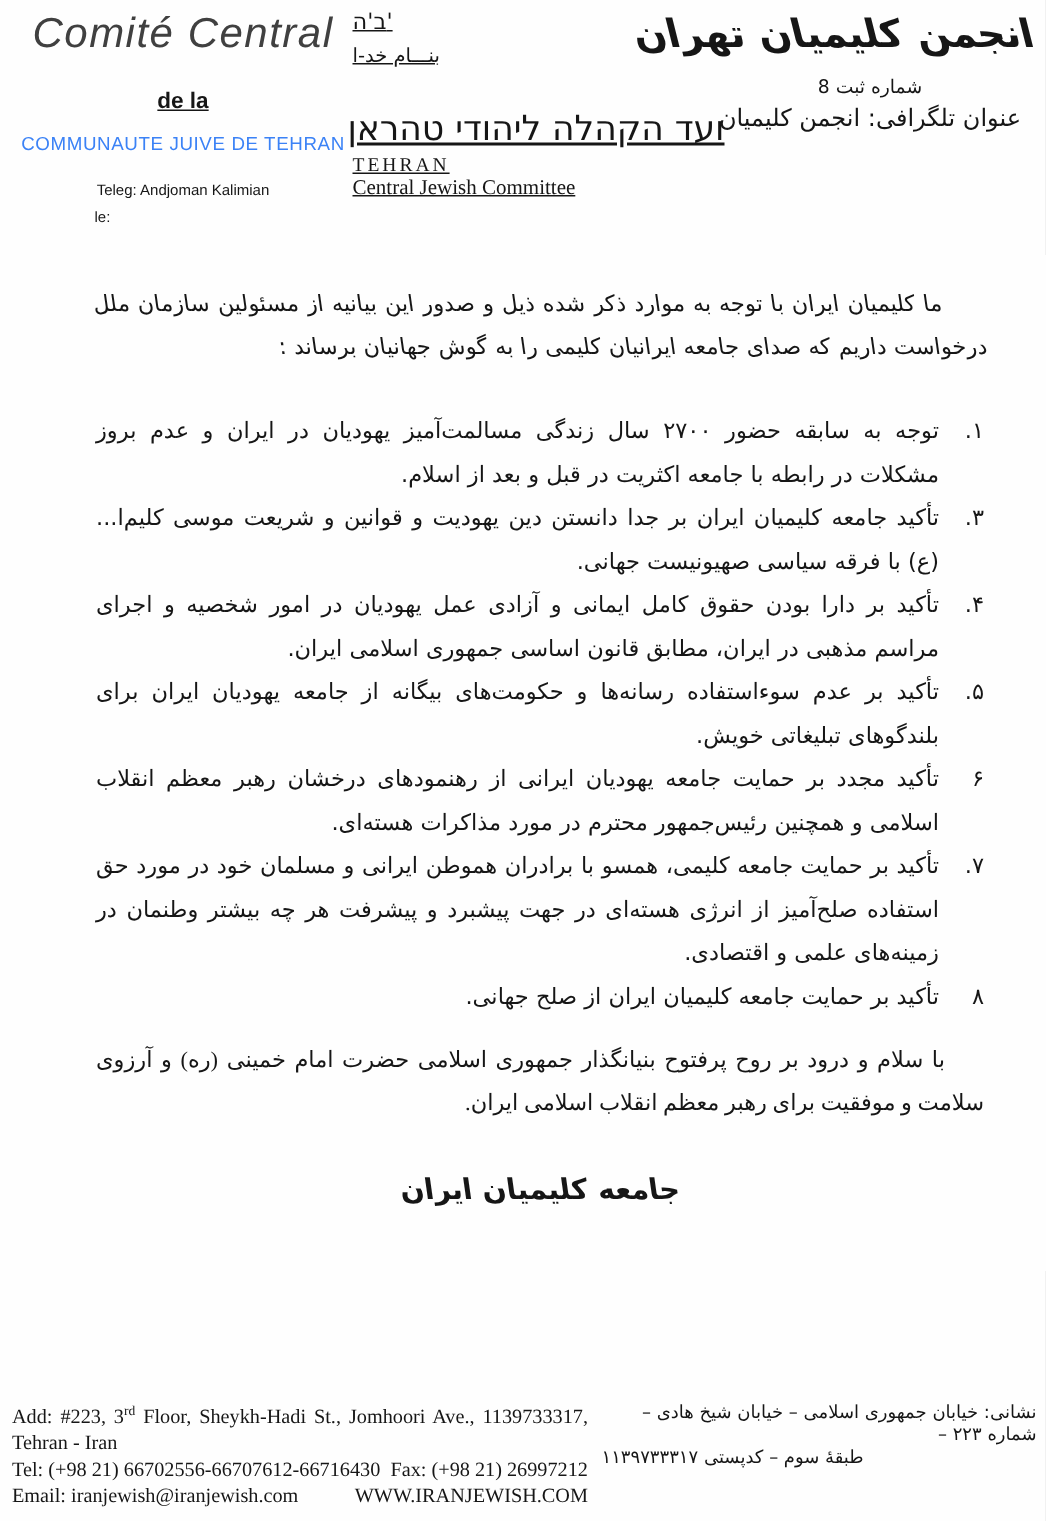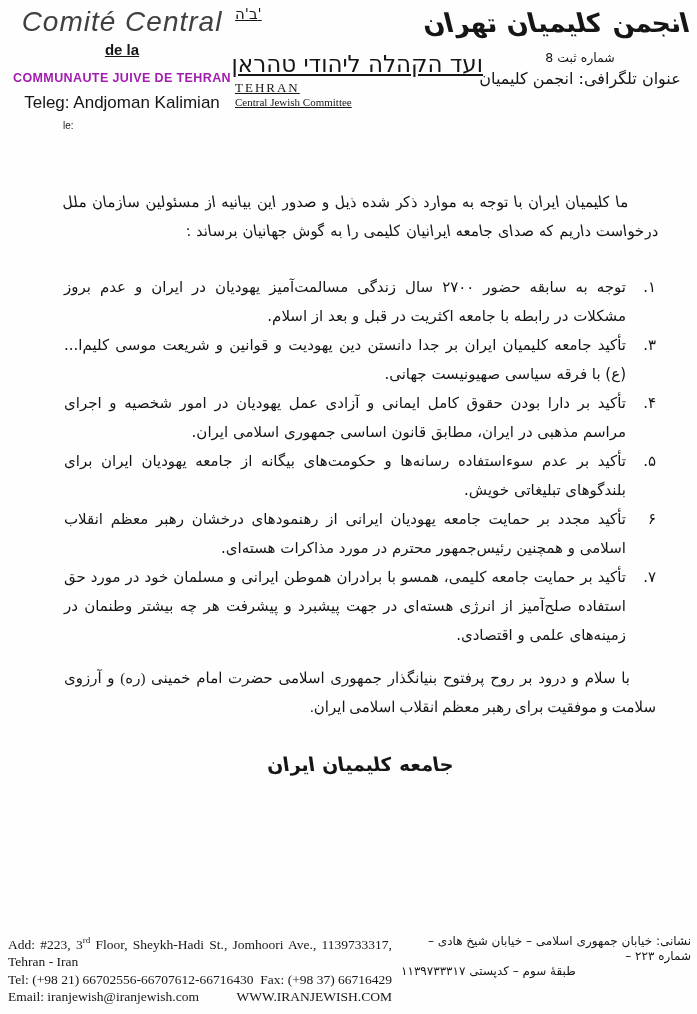--- a/index.html
+++ b/index.html
@@ -8,30 +8,30 @@
     width:697px;height:1014px;
     margin:0 auto;
     background:#fefefe;
     color:#161616;
     overflow:hidden;
     font-family:"DejaVu Sans",sans-serif;
   }
   
   .hdr-left{position:absolute;left:8px;top:6px;width:228px;text-align:center;font-family:"Liberation Sans",sans-serif;}
   .comite{font-size:28px;letter-spacing:1px;color:#404040;font-style:italic;}
-  .dela{font-size:15px;font-weight:bold;margin-top:3px;text-decoration:underline;}
-  .communaute{font-size:12.5px;letter-spacing:.4px;margin-top:13px;color:#a21caf;font-weight:bold;}
-  .teleg{font-size:17px;margin-top:8px;}
+  .dela{font-size:15px;font-weight:bold;margin-top:21px;text-decoration:underline;}
+  .communaute{font-size:12.5px;letter-spacing:.4px;margin-top:13px;color:#3b82f6;}
+  .teleg{font-size:10px;margin-top:19px;}
   .le{font-size:10px;margin-top:7px;text-align:left;padding-left:55px;}
   .hdr-center{position:absolute;left:235px;top:5px;width:248px;text-align:left;text-decoration:underline;}
   .bh{font-size:15px;font-family:"DejaVu Serif","DejaVu Sans",serif;}
   .besm{font-size:13px;margin-top:7px;direction:rtl;}
   .heb-title{font-size:23px;margin-top:28px;font-family:"DejaVu Serif","DejaVu Sans",serif;direction:rtl;white-space:nowrap;}
   .tehran{font-size:13px;letter-spacing:2px;margin-top:3px;font-family:"Liberation Serif",serif;}
-  .cjc{font-size:11px;font-family:"Liberation Serif",serif;}
+  .cjc{font-size:14px;font-family:"Liberation Serif",serif;}
   .hdr-right{position:absolute;right:8px;top:8px;width:218px;text-align:center;direction:rtl;}
   .logo-callig{font-size:26px;font-weight:bold;transform:skewX(14deg);white-space:nowrap;}
   .reg-no{font-size:12.5px;margin-top:12px;}
   .teleg-fa{font-size:16px;margin-top:4px;}
   
   .letter-body{position:absolute;left:64px;top:188px;width:592px;direction:rtl;font-size:15px;line-height:29px;}
   .intro{text-align:justify;text-indent:26px;transform:skewX(8deg);margin-bottom:27px;}
   .item{text-align:justify;padding-right:30px;text-indent:-30px;}
   .item .num{display:inline-block;width:30px;text-indent:0;}
   .closing{margin-top:14px;text-align:justify;text-indent:26px;font-family:Liberation Serif, serif;}
@@ -53,20 +53,21 @@
   <div class="hdr-left">
     <div class="comite">Comité Central</div>
     <div class="dela">de la</div>
     <div class="communaute">COMMUNAUTE JUIVE DE TEHRAN</div>
     <div class="teleg">Teleg: Andjoman Kalimian</div>
     <div class="le">le:</div>
   </div>
 
   <div class="hdr-center">
     <div class="bh">ב'ה'</div>
+    <div class="besm">بنـــام خد-ا</div>
     <div class="heb-title">ועד הקהלה ליהודי טהראן</div>
     <div class="tehran">TEHRAN</div>
     <div class="cjc">Central Jewish Committee</div>
   </div>
 
   <div class="hdr-right">
     <div class="logo-callig">انجمن کلیمیان تهران</div>
     <div class="reg-no">شماره ثبت 8</div>
     <div class="teleg-fa">عنوان تلگرافی: انجمن کلیمیان</div>
   </div>
@@ -85,33 +86,36 @@
     </div>
     <div class="item">
       <span class="num">۵.</span><span>تأکید بر عدم سوءاستفاده رسانه‌ها و حکومت‌های بیگانه از جامعه یهودیان ایران برای بلندگوهای تبلیغاتی خویش.</span>
     </div>
     <div class="item">
       <span class="num">۶</span><span>تأکید مجدد بر حمایت جامعه یهودیان ایرانی از رهنمودهای درخشان رهبر معظم انقلاب اسلامی و همچنین رئیس‌جمهور محترم در مورد مذاکرات هسته‌ای.</span>
     </div>
     <div class="item">
       <span class="num">۷.</span><span>تأکید بر حمایت جامعه کلیمی، همسو با برادران هموطن ایرانی و مسلمان خود در مورد حق استفاده صلح‌آمیز از انرژی هسته‌ای در جهت پیشبرد و پیشرفت هر چه بیشتر وطنمان در زمینه‌های علمی و اقتصادی.</span>
     </div>
+    <div class="item">
+      <span class="num">۸</span><span>تأکید بر حمایت جامعه کلیمیان ایران از صلح جهانی.</span>
+    </div>
 
     <div class="closing">با سلام و درود بر روح پرفتوح بنیانگذار جمهوری اسلامی حضرت امام خمینی (ره) و آرزوی سلامت و موفقیت برای رهبر معظم انقلاب اسلامی ایران.</div>
     <div class="signature">جامعه کلیمیان ایران</div>
   </div>
 
   <div class="ftr-en">
     <div class="just">
       <span>Add: #223, 3</span><sup>rd</sup><span> Floor, Sheykh-Hadi St., Jomhoori Ave., 1139733317,</span>
     </div>
     <div>Tehran - Iran</div>
     <div class="row">
       <span>Tel: (+98 21) 66702556-66707612-66716430</span>
-      <span>Fax: (+98  37) 66716429</span>
+      <span>Fax: (+98  21) 26997212</span>
     </div>
     <div class="row">
       <span>Email: iranjewish@iranjewish.com</span>
       <span>WWW.IRANJEWISH.COM</span>
     </div>
   </div>
 
   <div class="ftr-fa">
     <div>نشانی: خیابان جمهوری اسلامی – خیابان شیخ هادی – شماره ۲۲۳ –</div>
     <div class="center">طبقهٔ سوم – کدپستی ۱۱۳۹۷۳۳۳۱۷</div>

